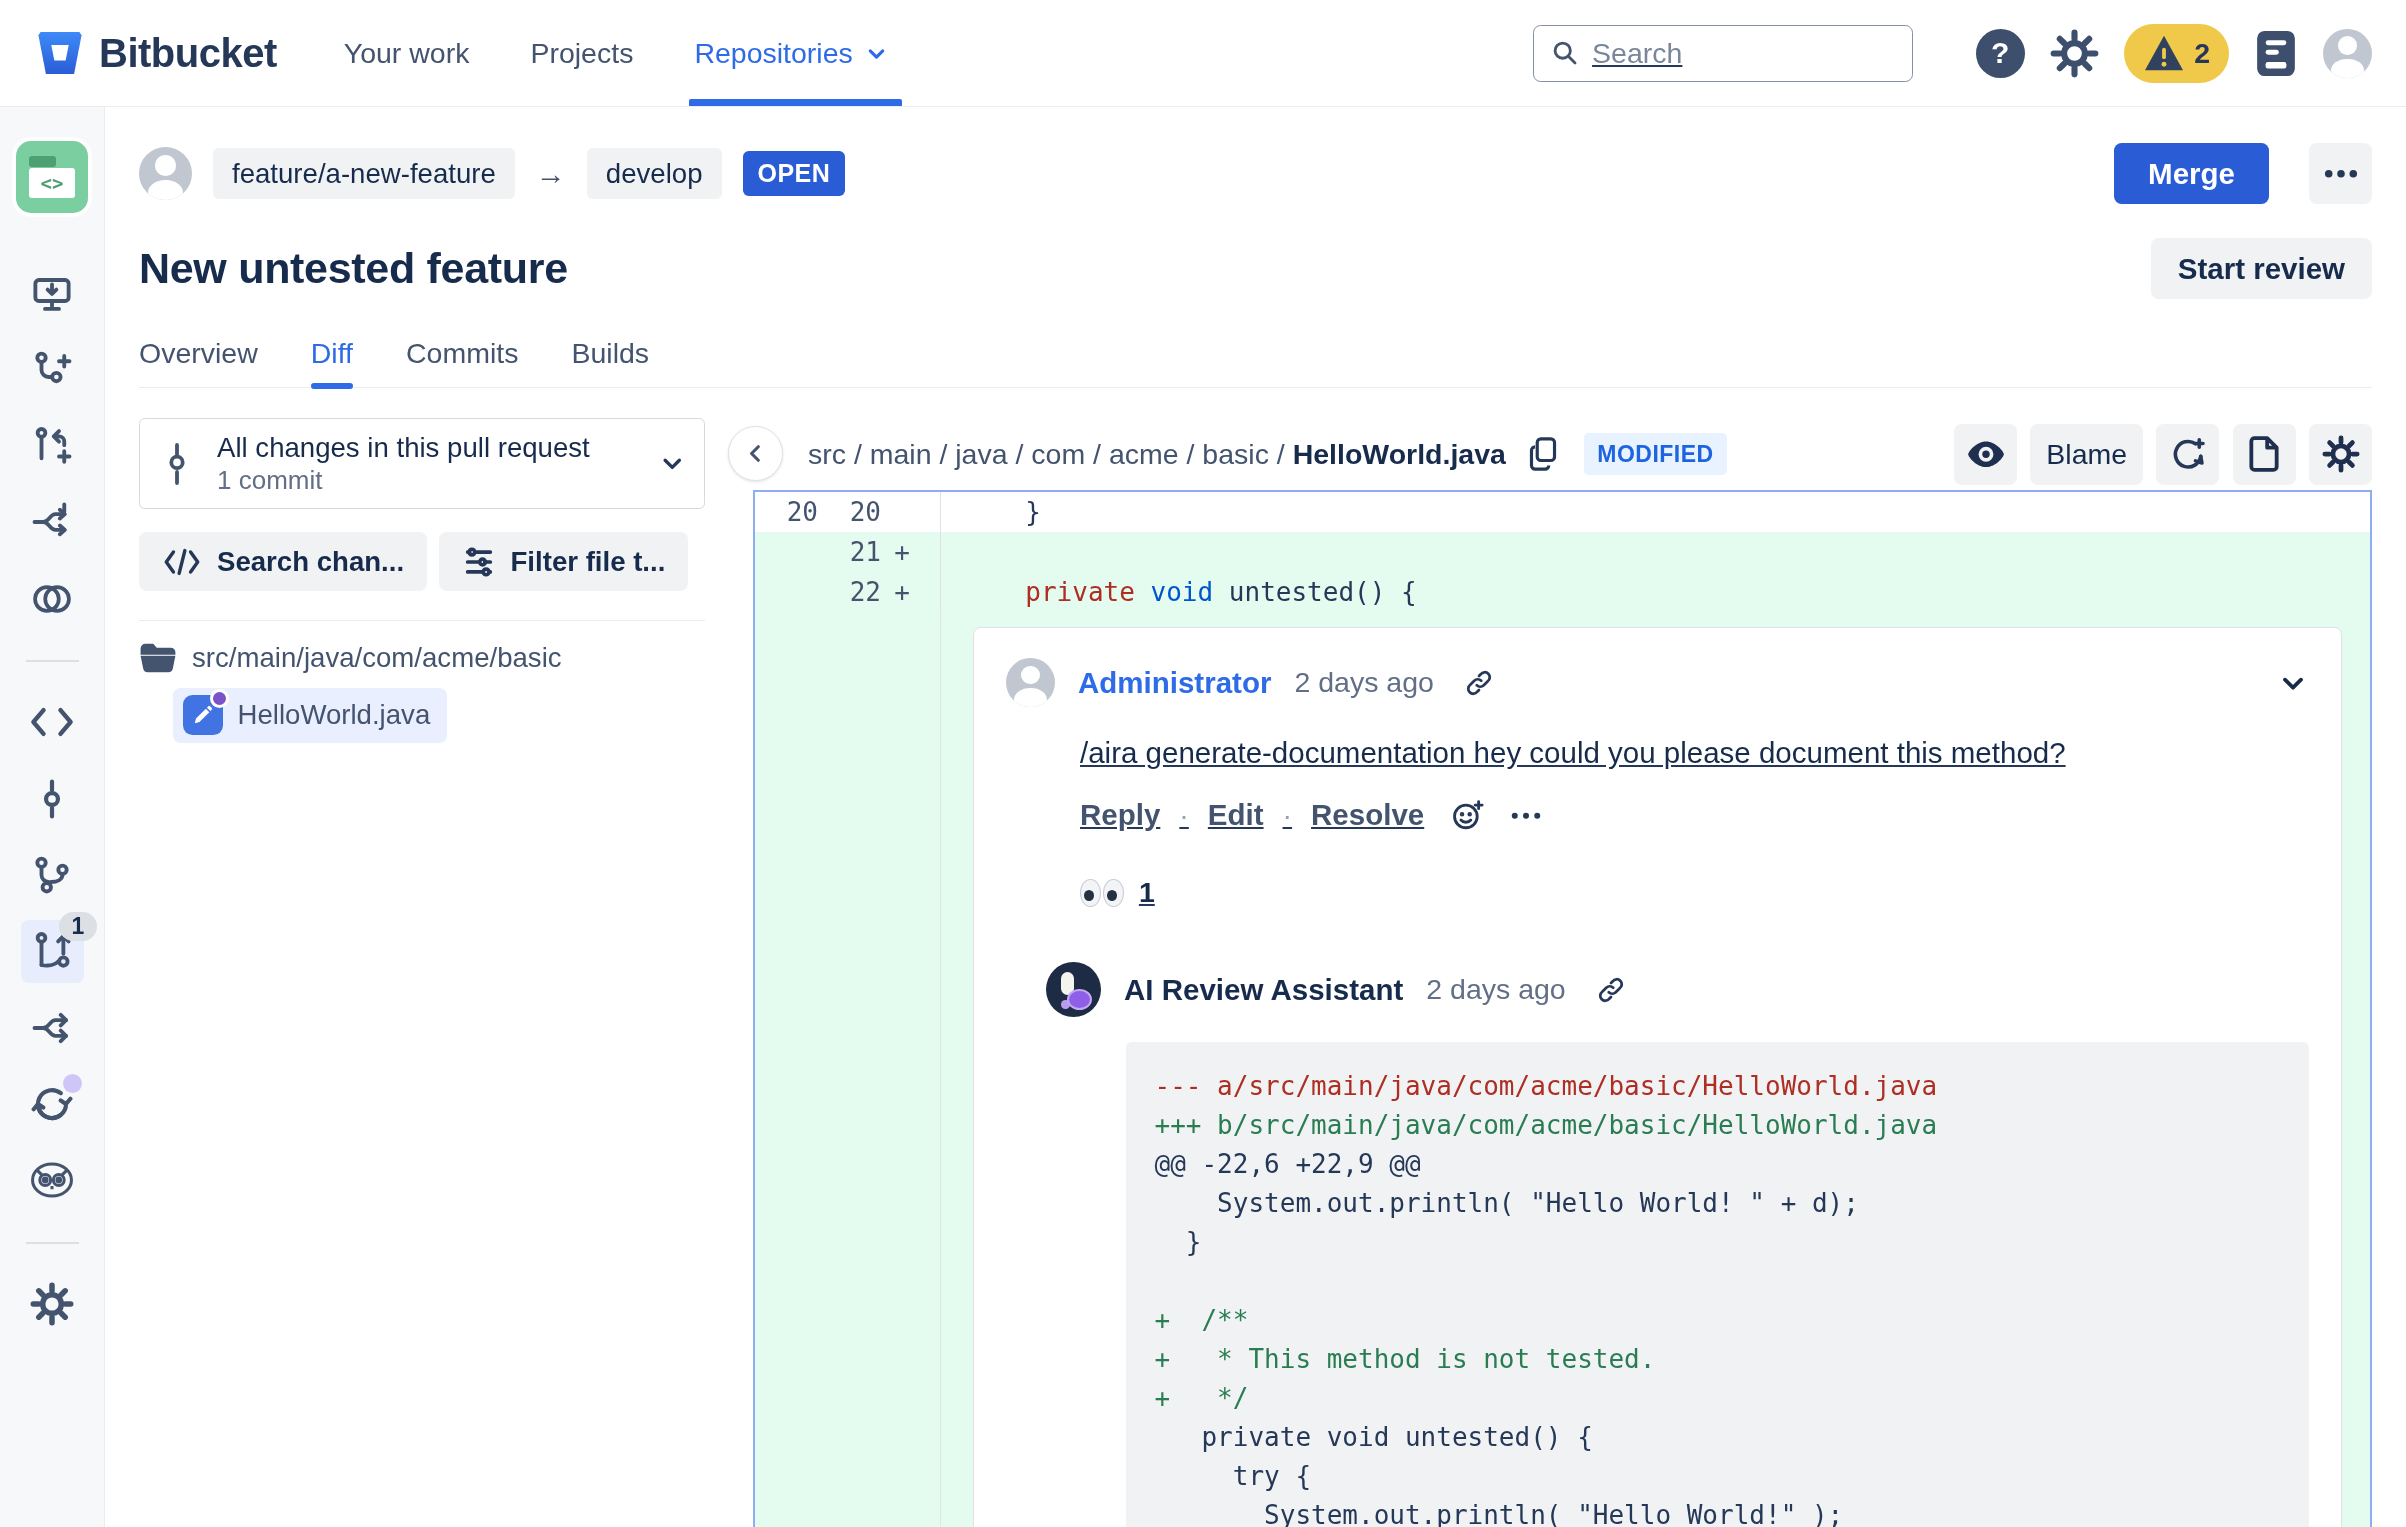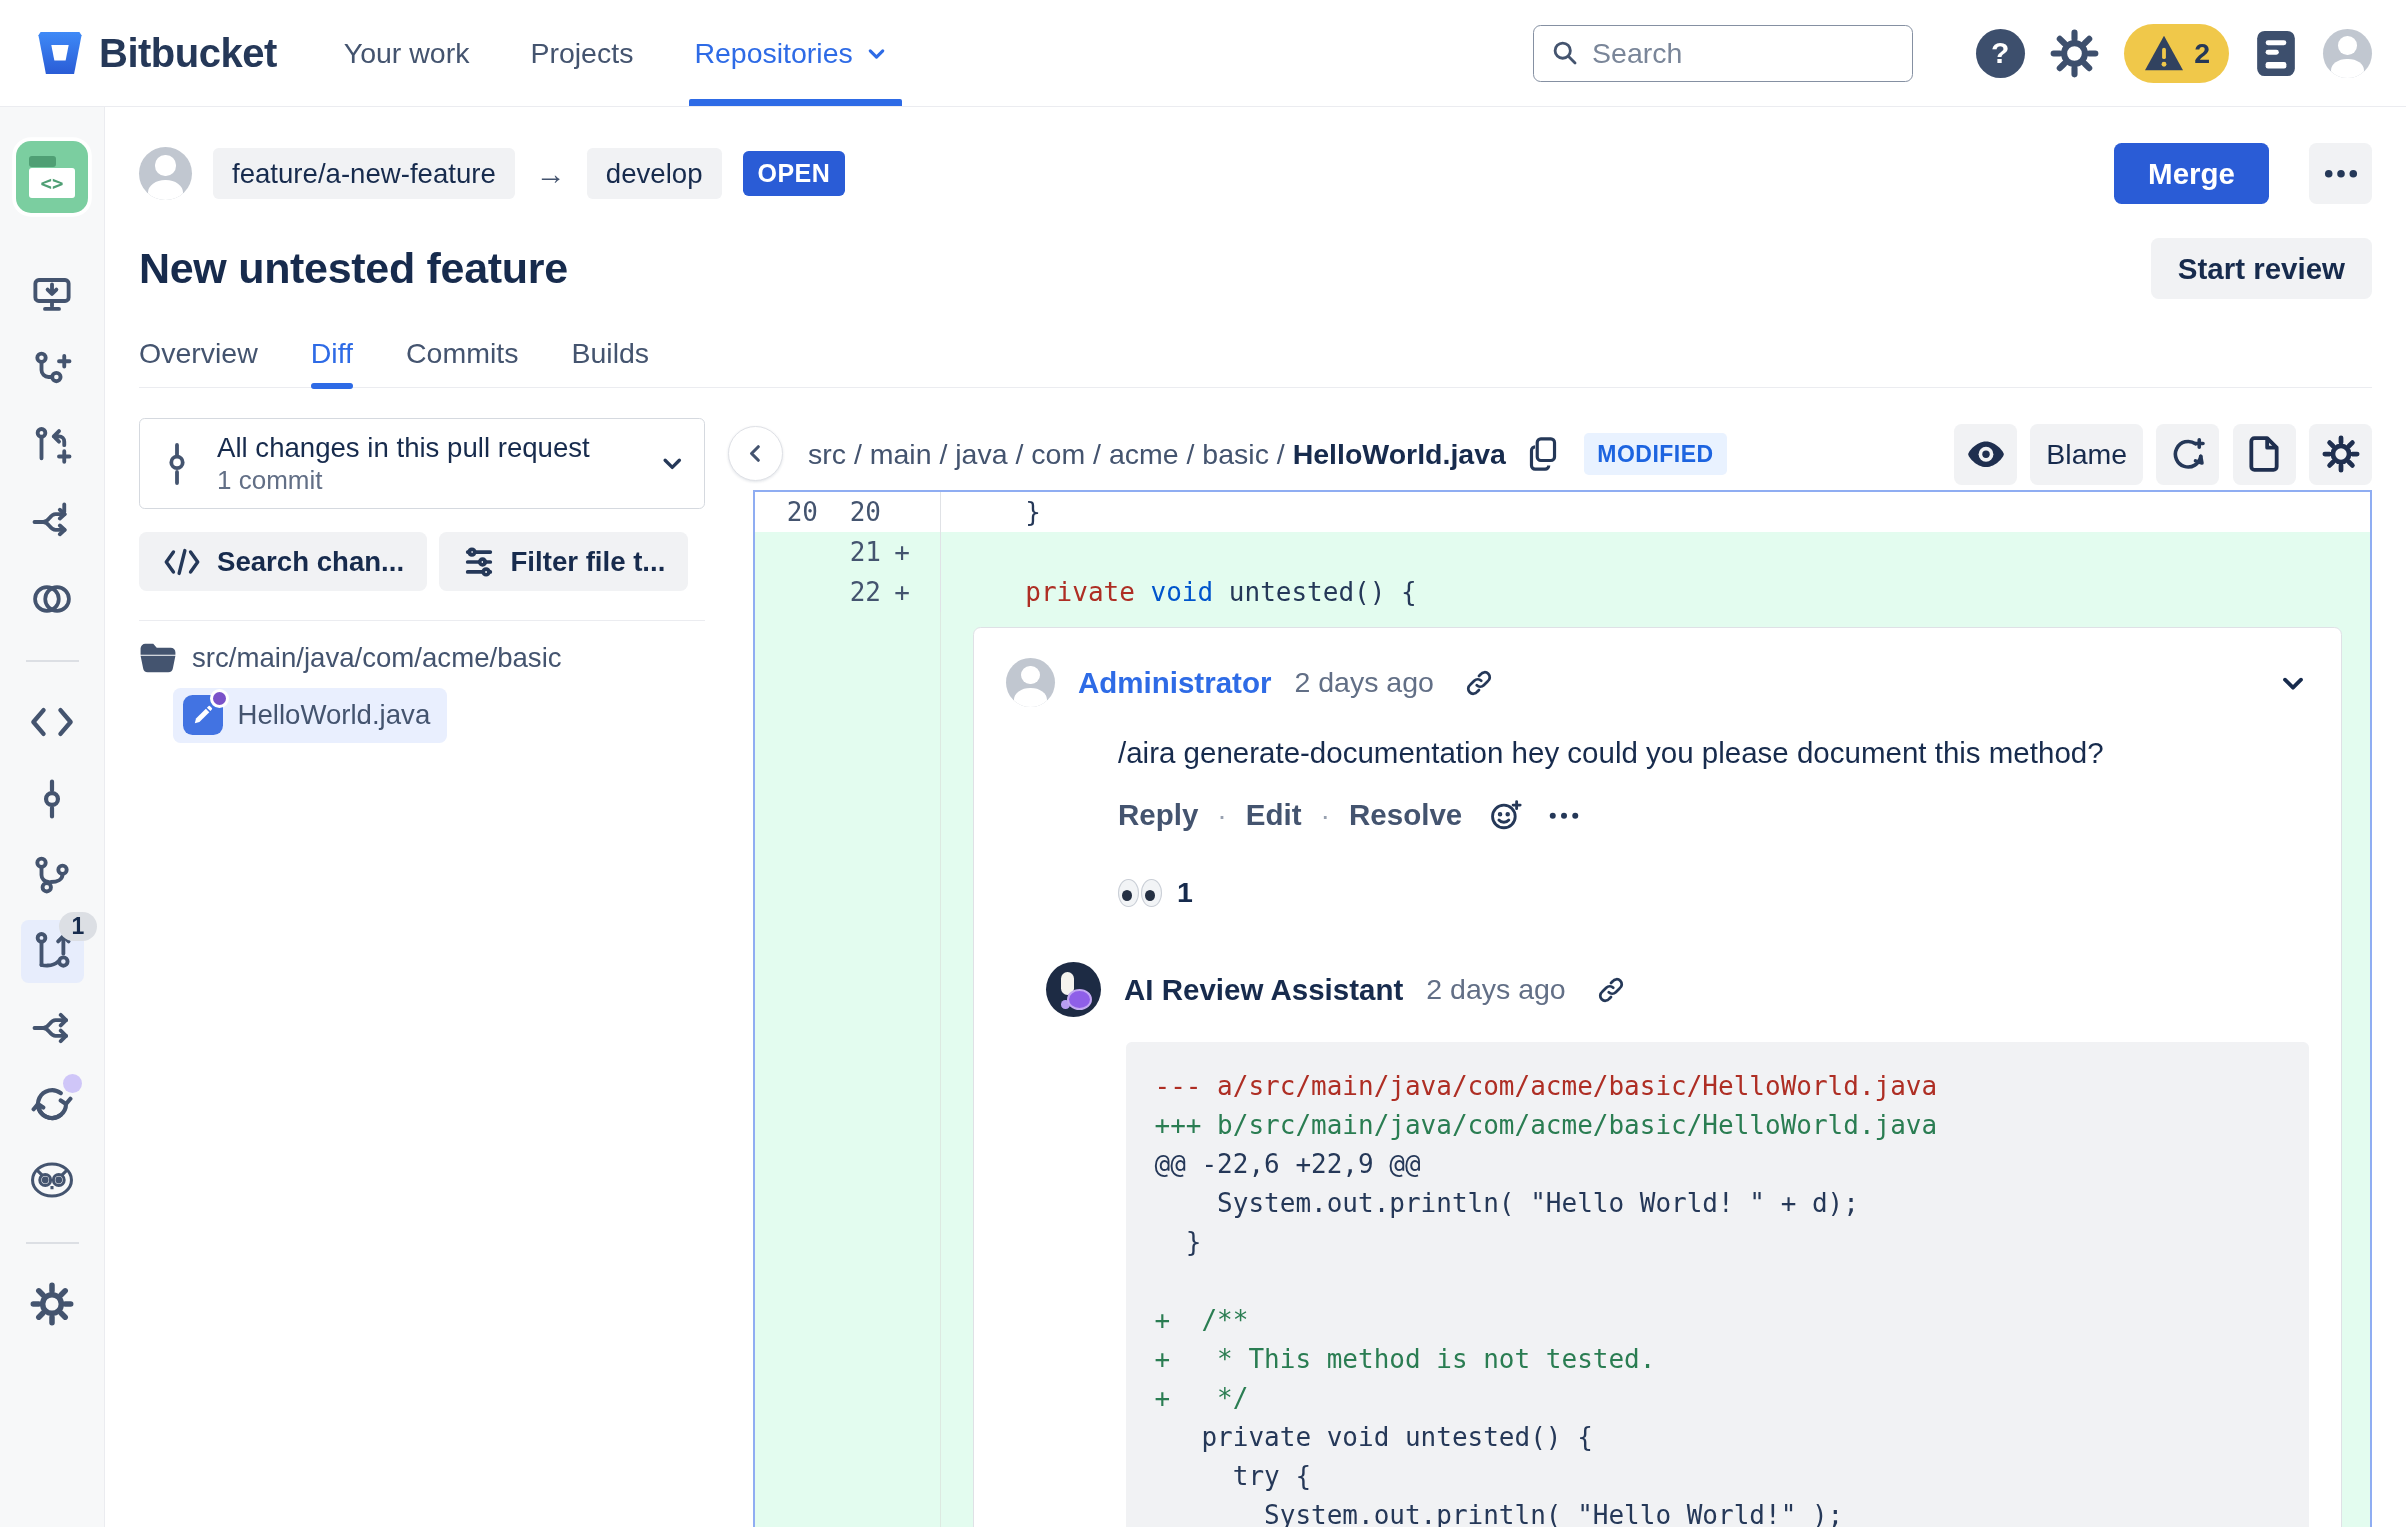--- a/index.html
+++ b/index.html
@@ -25,21 +25,21 @@
     background:#fff; clip-path:polygon(0 0,100% 0,82% 100%,18% 100%);}
   .logo-text{font-size:40px; font-weight:700; color:#253858; letter-spacing:-0.5px;}
   nav{display:flex; align-items:center; gap:61px; height:100%;}
   .nav-item{font-size:28.5px; color:var(--subtle); display:flex; align-items:center; gap:11.4px;
     height:100%; cursor:pointer;}
   .nav-item.active{color:var(--link); font-weight:500; position:relative;}
   .nav-item.active::after{content:""; position:absolute; left:-5.7px; right:-13.3px; bottom:0;
     height:6.7px; background:var(--link); border-radius:1.9px 1.9px 0 0;}
   .hspace{flex:1;}
   .search-box{display:flex; align-items:center; gap:13.3px; width:380px; height:57px;
-    border:1.9px solid #8590a2; border-radius:7.6px; padding:0 17px; margin-right:38px;}
+    border:1.9px solid #8590a2; border-radius:7.6px; padding:0 17px; margin-right:38px;text-decoration:underline;}
   .search-box input{border:none; outline:none; font-size:28.5px; color:var(--text); width:100%;
     font-family:"Liberation Sans", sans-serif;}
   .search-box input::placeholder{color:#7a8699;}
   .topbtn{display:flex; align-items:center; justify-content:center; margin-left:25px; cursor:pointer;}
   .help-circle{width:49px; height:49px; border-radius:50%; background:#3d4f6d; color:#fff;
     font-size:30px; font-weight:700; display:flex; align-items:center; justify-content:center;}
   .warn-pill{height:59px; padding:0 19px; background:#f0c84a; border-radius:29.5px;
     display:flex; align-items:center; gap:9.5px;}
   .warn-pill .cnt{font-size:28.5px; font-weight:700; color:#253858;}
   .avatar{border-radius:50%; background:#c1c7d0; position:relative; overflow:hidden;}
@@ -148,21 +148,21 @@
   .gut-spacer{width:186px; flex:0 0 186px; border-right:1.9px solid #dde9e1;}
   .comment-area{flex:1; padding:15px 28.5px 0 32px; min-width:0;}
 
   .card{background:#fff; border:1.9px solid var(--border); border-radius:7.6px;
     padding:30px 32px; min-height:951px;}
   .c-head{display:flex; align-items:center; gap:23px;}
   .c-author{font-size:29.5px; font-weight:700; color:var(--link); cursor:pointer;}
   .c-author.dark{color:var(--navy);}
   .c-time{font-size:28.5px; color:var(--muted);}
   .c-collapse{margin-left:auto; cursor:pointer; display:flex;}
-  .c-maincol{margin-left:112px;}
+  .c-maincol{margin-left:74px;text-decoration:underline;}
   .c-body{font-size:29.5px; color:var(--navy); margin-top:25px; line-height:1.4;}
   .c-actions{display:flex; align-items:center; gap:19px; margin-top:25px;}
   .c-act{font-size:29.5px; font-weight:700; color:var(--subtle); cursor:pointer;}
   .c-sep{color:#98a1b0; font-size:28.5px;}
   .icon-btn{display:flex; align-items:center; cursor:pointer; margin-left:7.6px;}
   .reaction{display:flex; align-items:center; gap:15px; margin-top:44px;}
   .eyes{display:flex; gap:1.9px;}
   .eye-ball{width:21px; height:28.5px; background:#f2f4f6; border:1.9px solid #c9ced6;
     border-radius:50%; position:relative;}
   .eye-ball::after{content:""; position:absolute; width:10.5px; height:11.4px; border-radius:50%;

